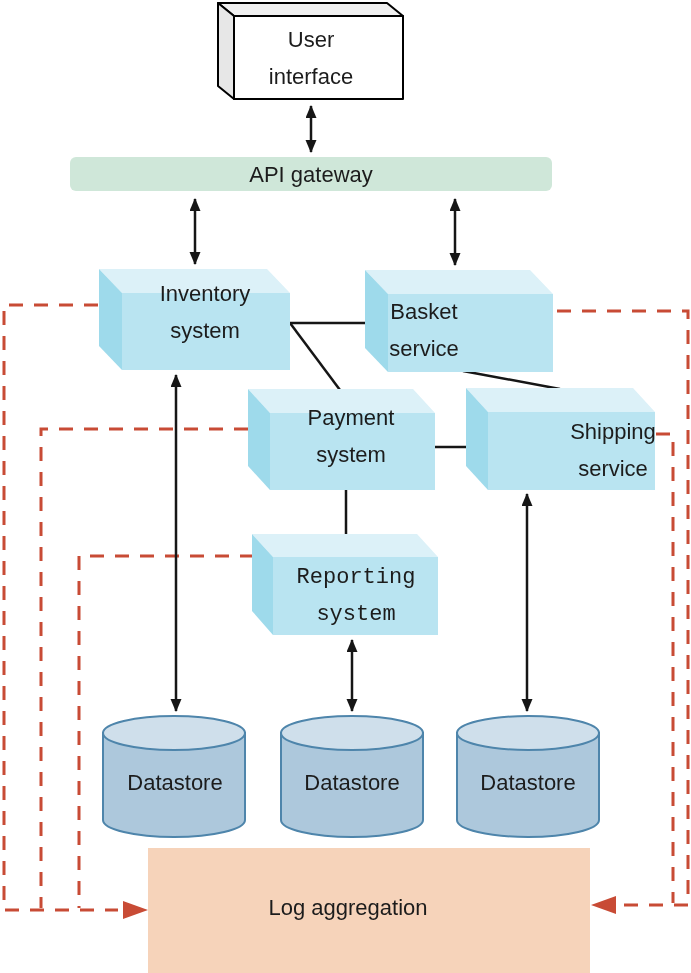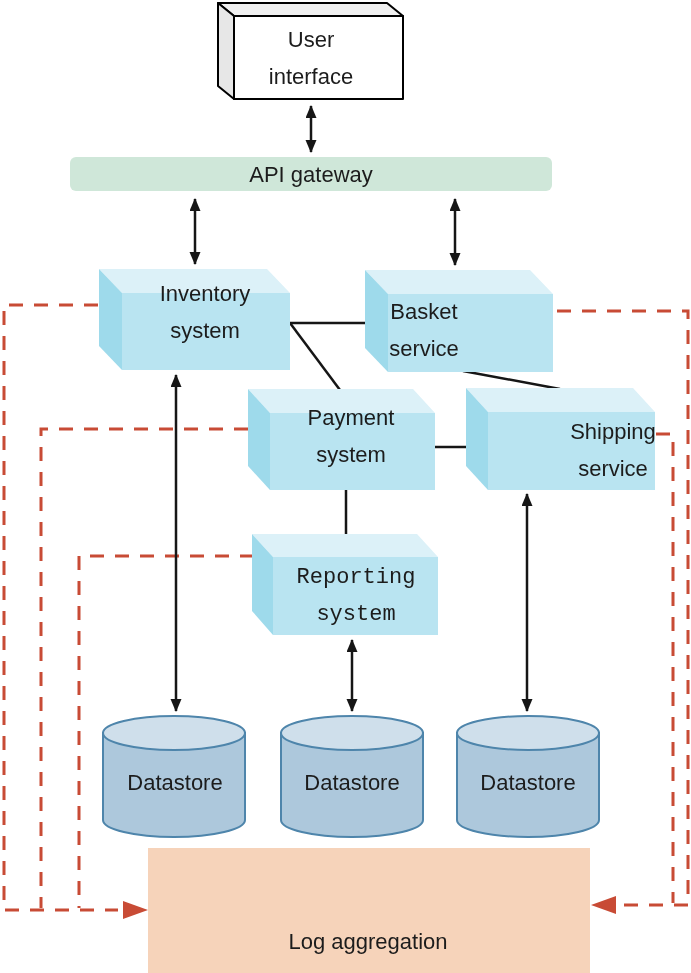--- a/index.html
+++ b/index.html
@@ -124,14 +124,14 @@
 service</div>
   <div class="label" style="left:351px;top:436px;">Payment
 system</div>
   <div class="label" style="left:582px;top:450px;margin-left:31px;">Shipping
 service</div>
   <div class="label" style="left:356px;top:596px;font-family:Liberation Mono, monospace;">Reporting
 system</div>
   <div class="label" style="left:175px;top:782px;">Datastore</div>
   <div class="label" style="left:352px;top:782px;">Datastore</div>
   <div class="label" style="left:528px;top:782px;">Datastore</div>
-  <div class="label" style="left:368px;top:907px;margin-top:34px;">Log aggregation</div>
+  <div class="label" style="left:348px;top:907px;">Log aggregation</div>
 </div>
 
 </body></html>

